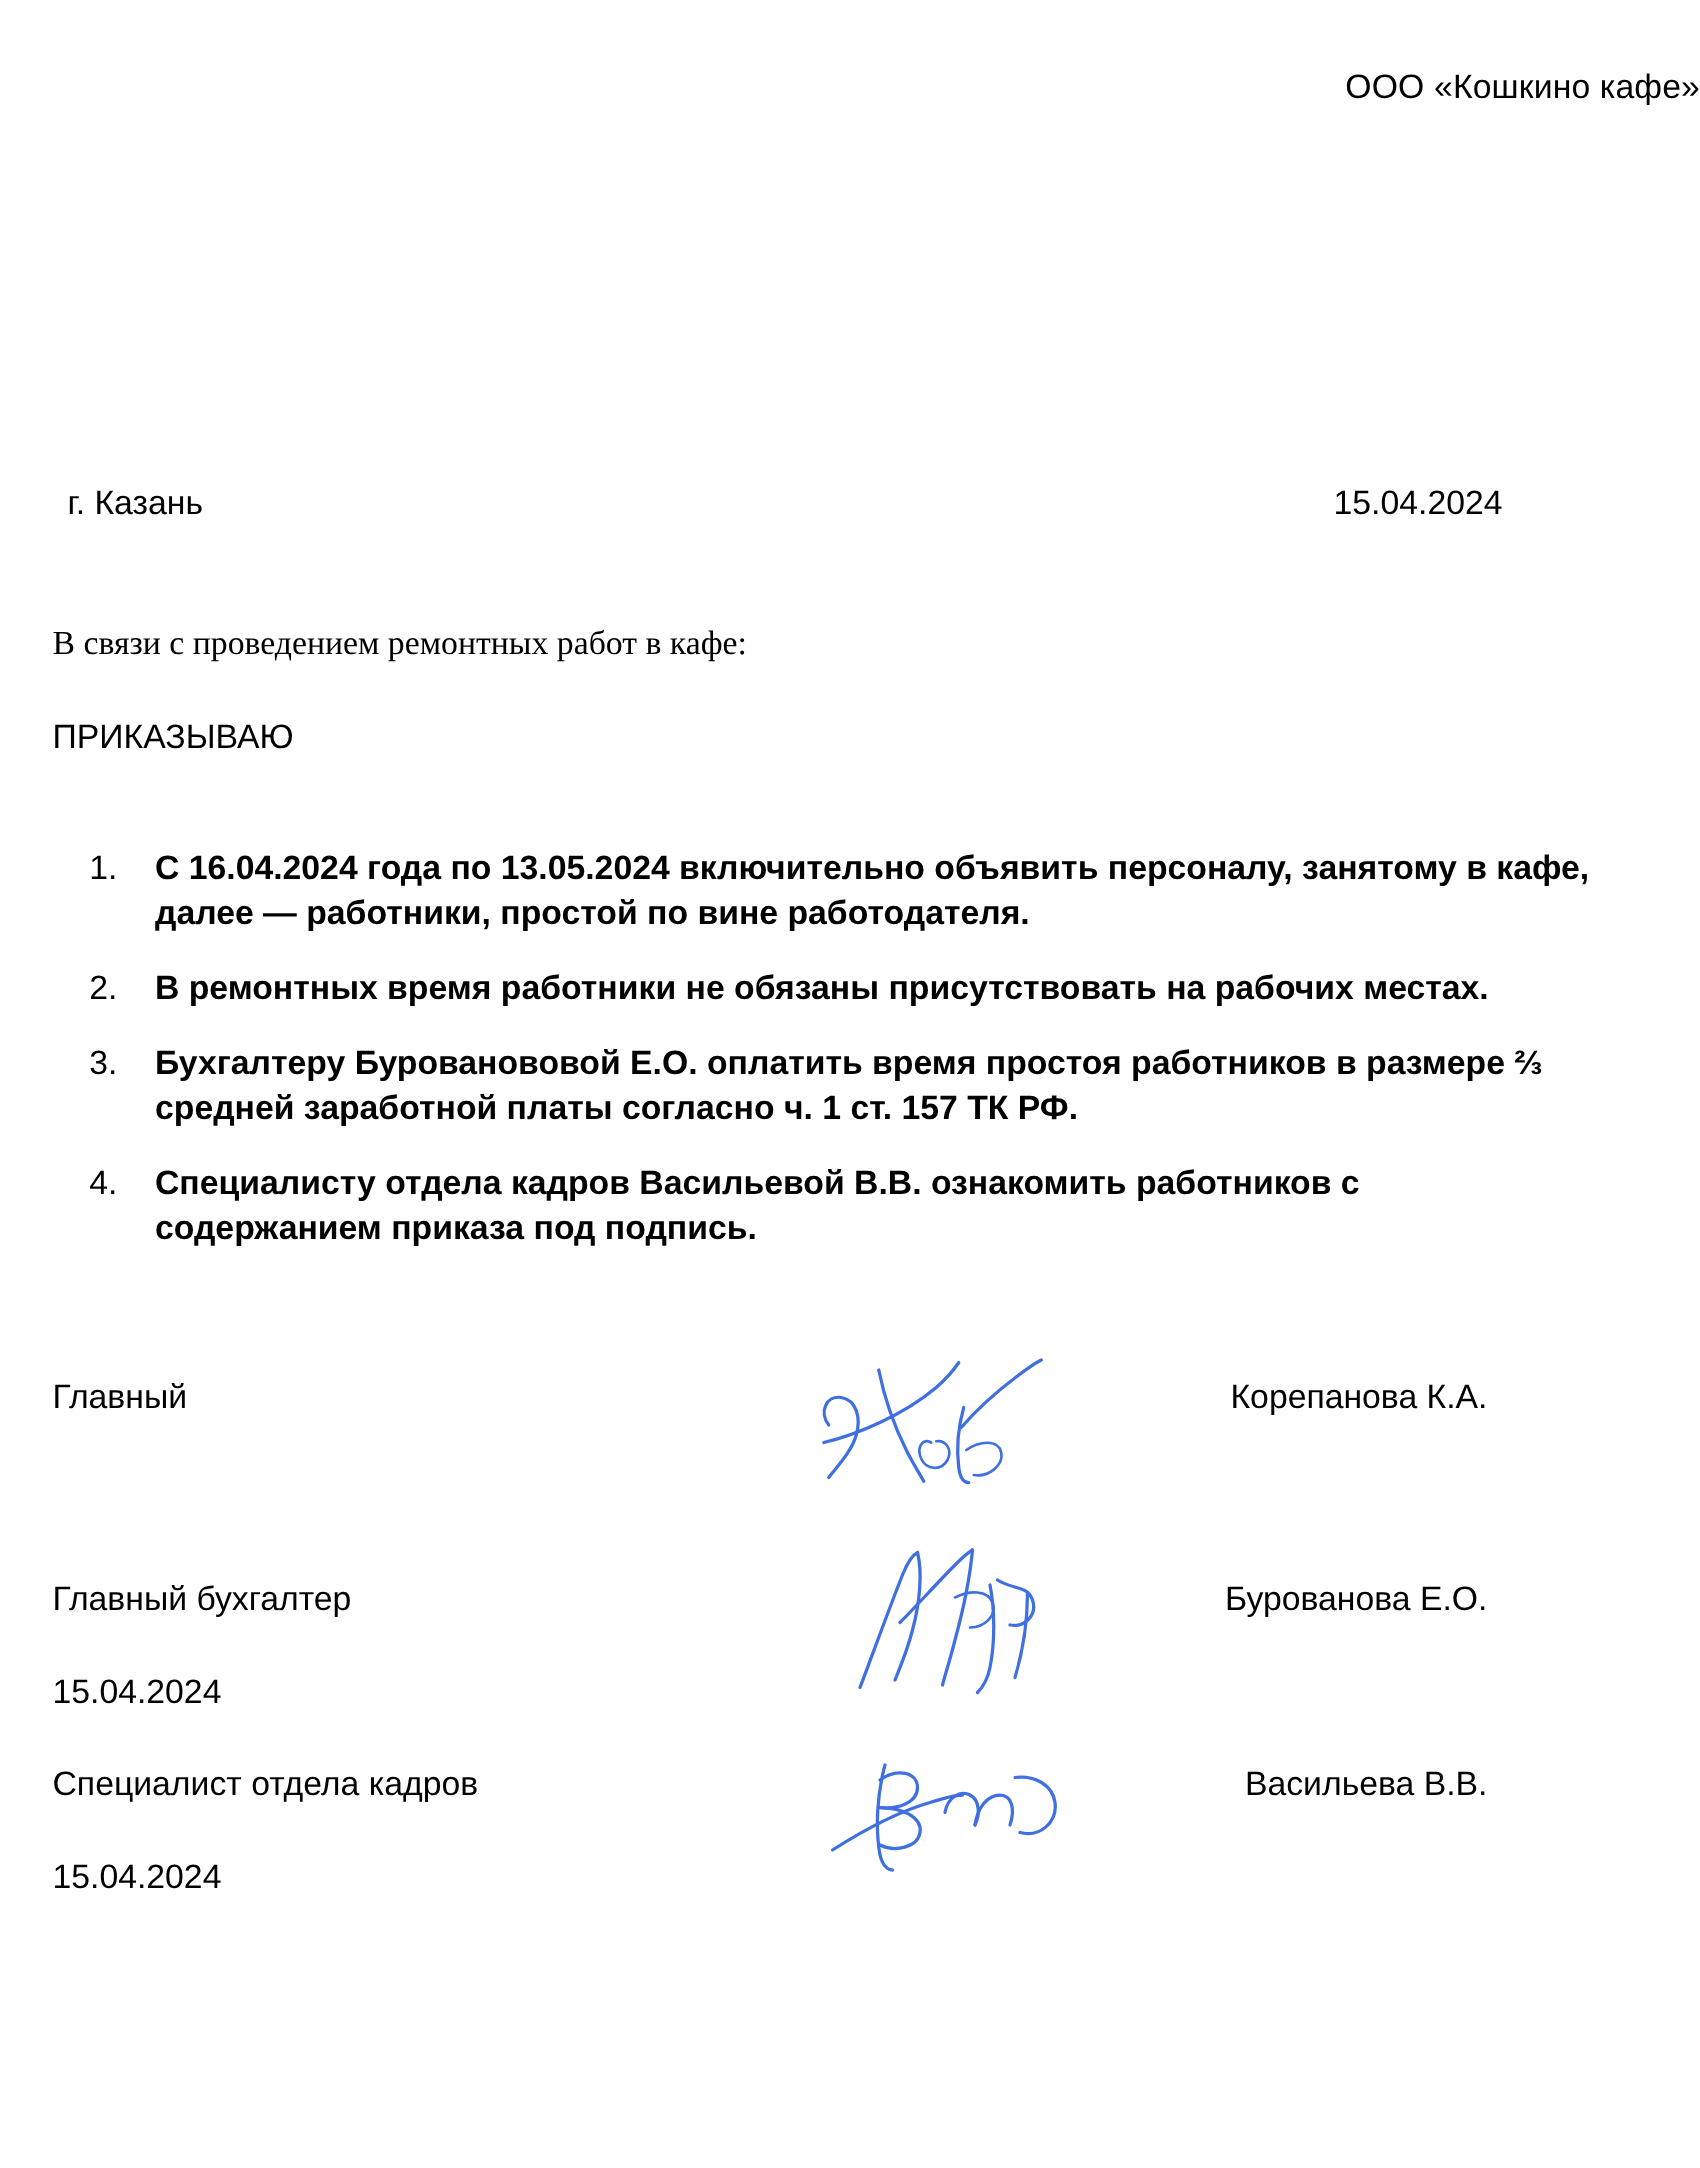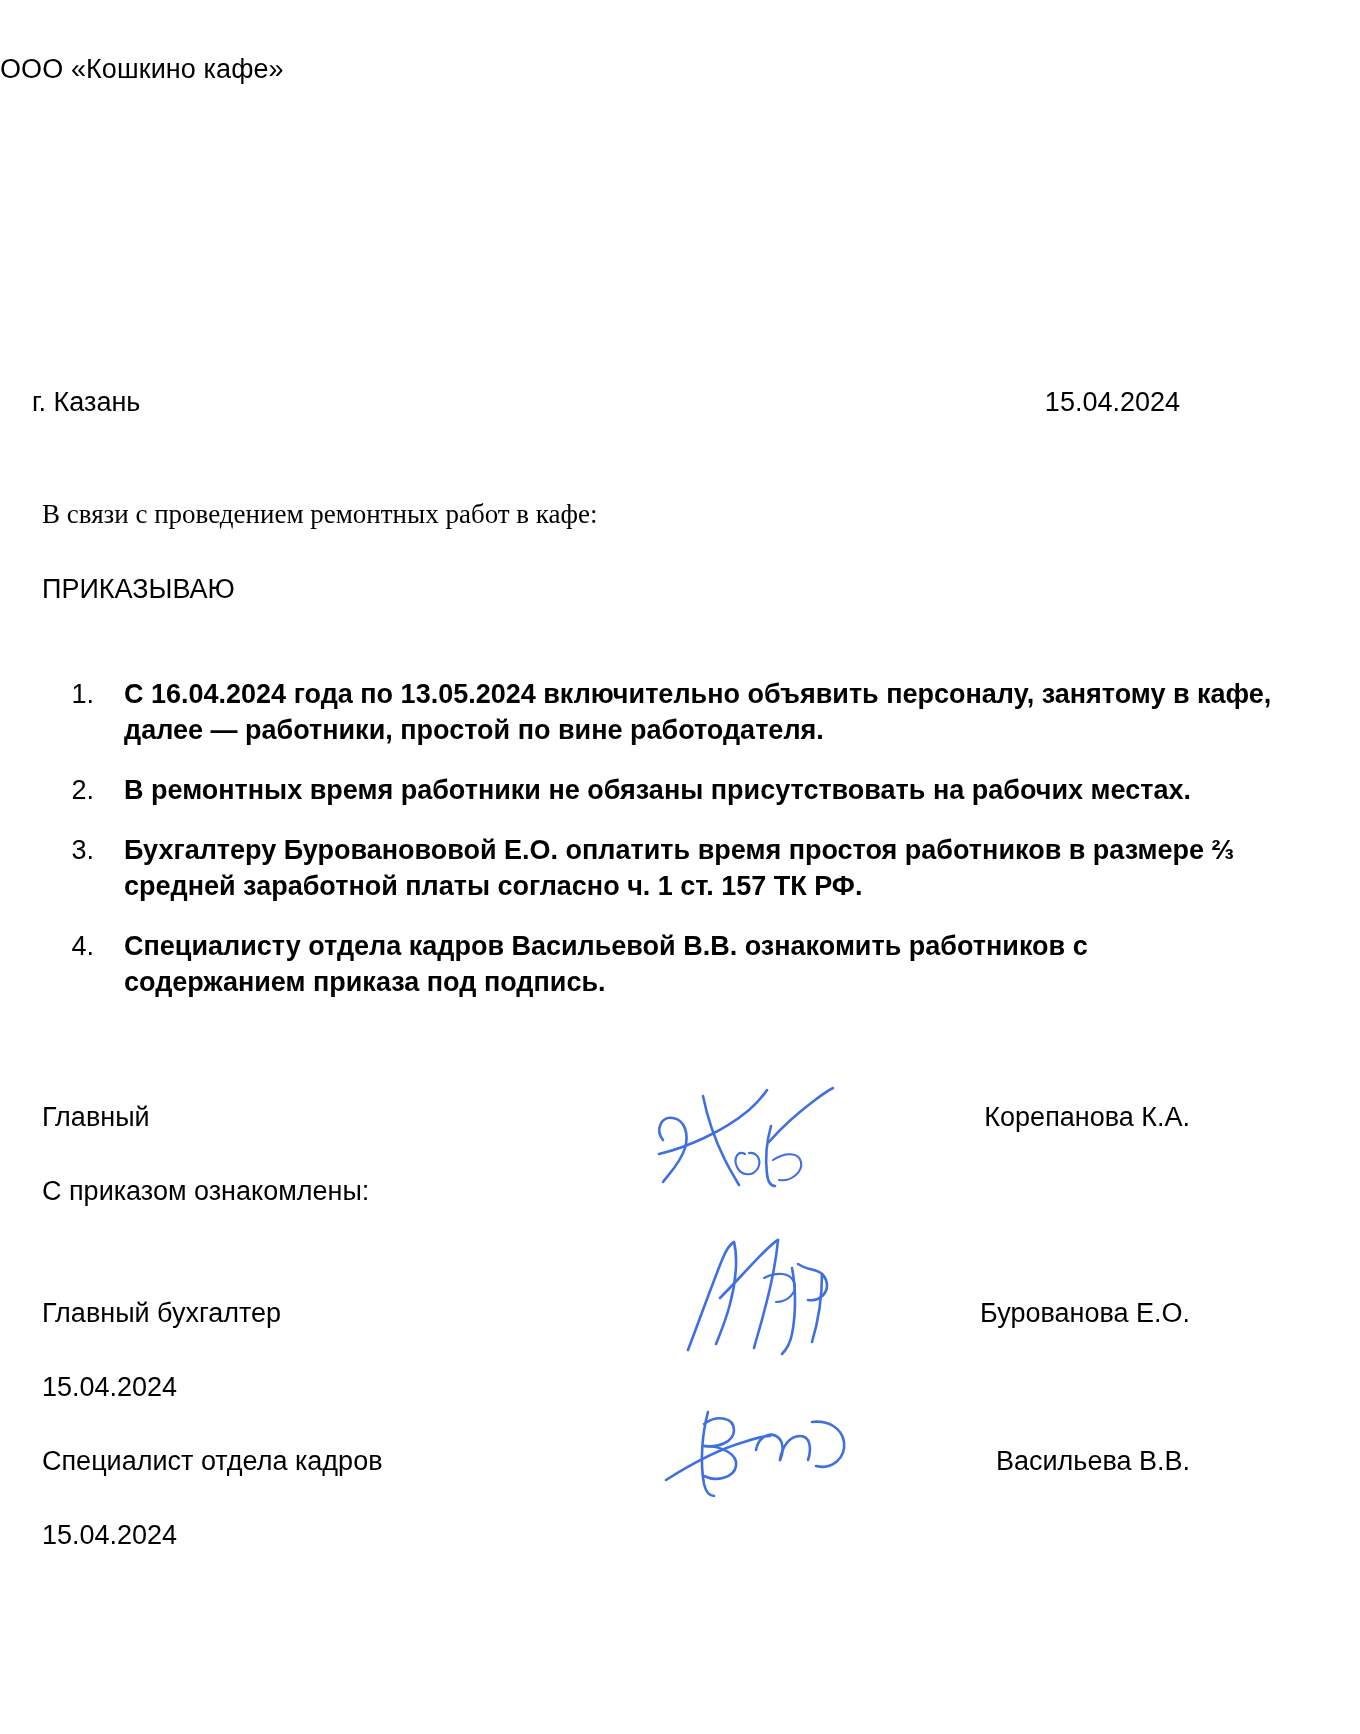--- a/index.html
+++ b/index.html
@@ -20,41 +20,41 @@
     box-sizing: border-box;
     overflow: hidden;
   }
 
   
   .org-name {
     position: absolute;
     top: 52px;
     left: 0;
     width: 1360px;
-    text-align: left;
+    text-align: right;
     font-size: 27px;
     line-height: 34px;
     letter-spacing: 0.1px;
   }
   .doc-title {
     position: absolute;
     top: 195px;
     left: 0;
     width: 1360px;
     text-align: center;
     font-size: 27px;
     line-height: 41px;
   }
   .doc-title .line2 { display: block; }
 
   
   .place-date {
     position: absolute;
     top: 385px;
-    left: 32px;
+    left: 54px;
     width: 1148px;
     display: flex;
     justify-content: space-between;
     align-items: baseline;
     font-size: 27px;
     line-height: 34px;
   }
 
   
   .preamble {
@@ -185,23 +185,20 @@
 
   <div class="sign-block">
 
     <div class="sign-row">
       <span class="sign-role">Главный</span>
       <span class="sign-name">Корепанова К.А.</span>
     </div>
 
     <div class="spacer-40"></div>
 
-    <div class="sign-row">
-      <span class="sign-role">С приказом ознакомлены:</span>
-    </div>
 
     <div class="spacer-88"></div>
 
     <div class="sign-row">
       <span class="sign-role">Главный бухгалтер</span>
       <span class="sign-name">Бурованова Е.О.</span>
     </div>
 
     <div class="spacer-40"></div>
 

